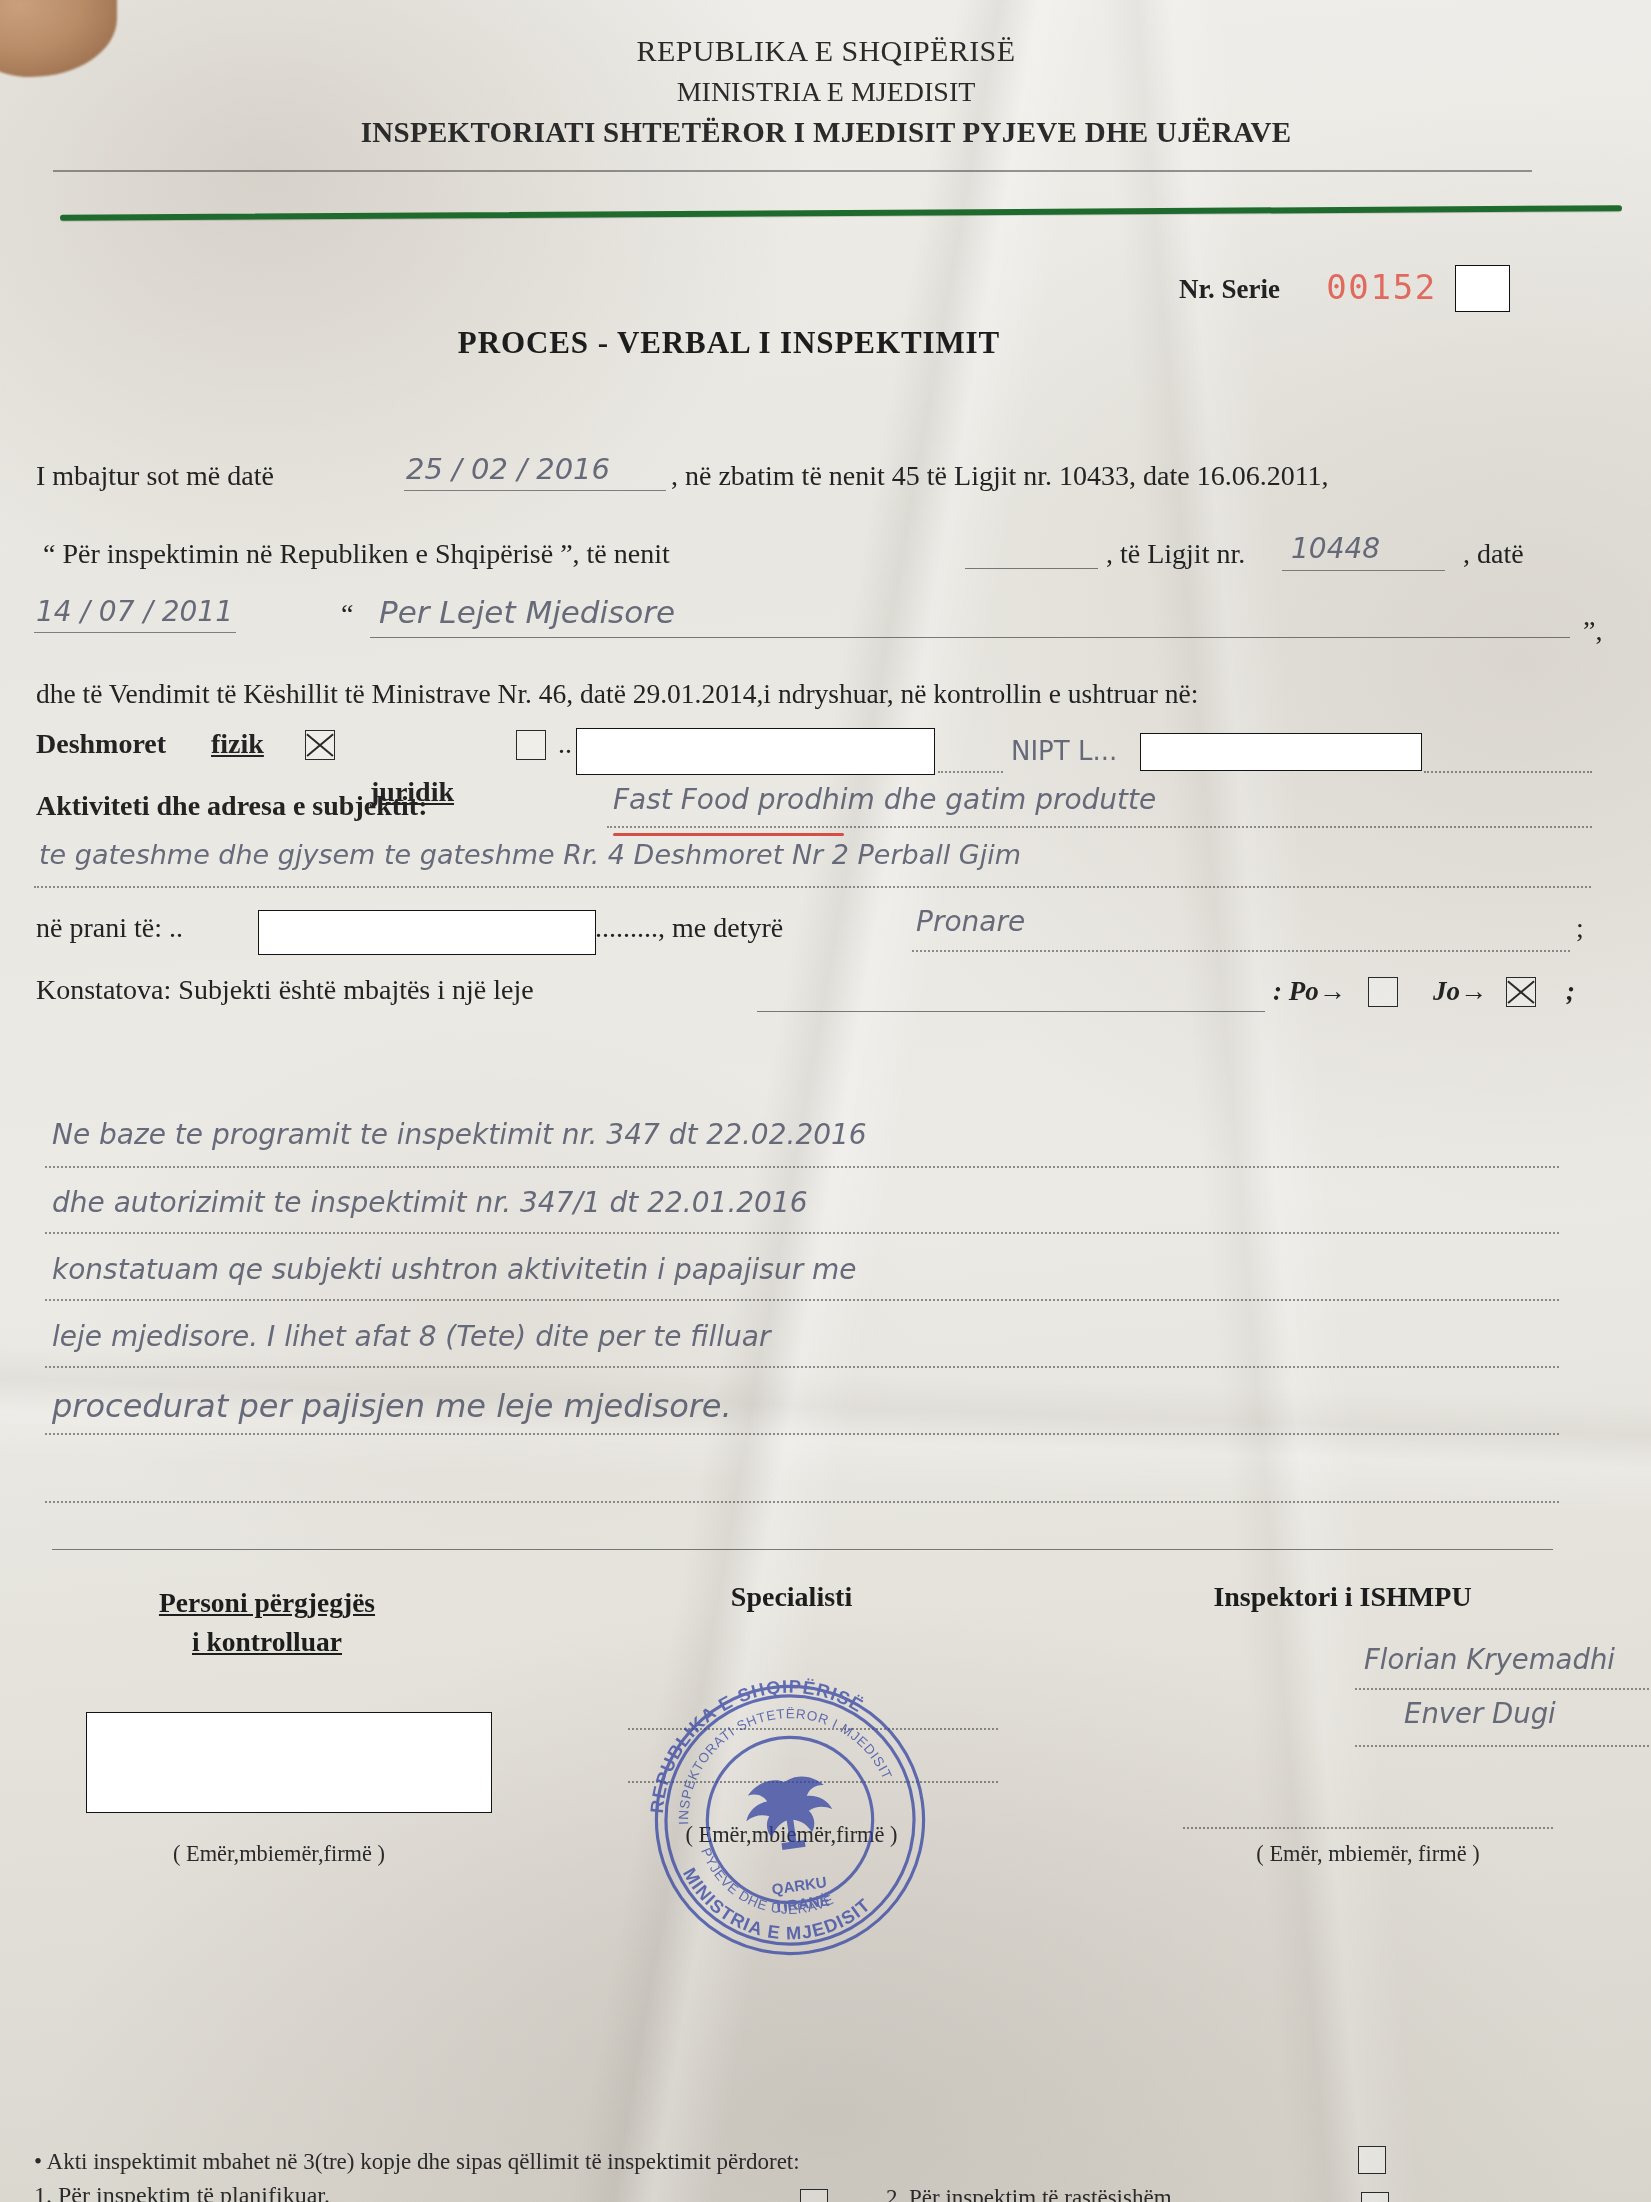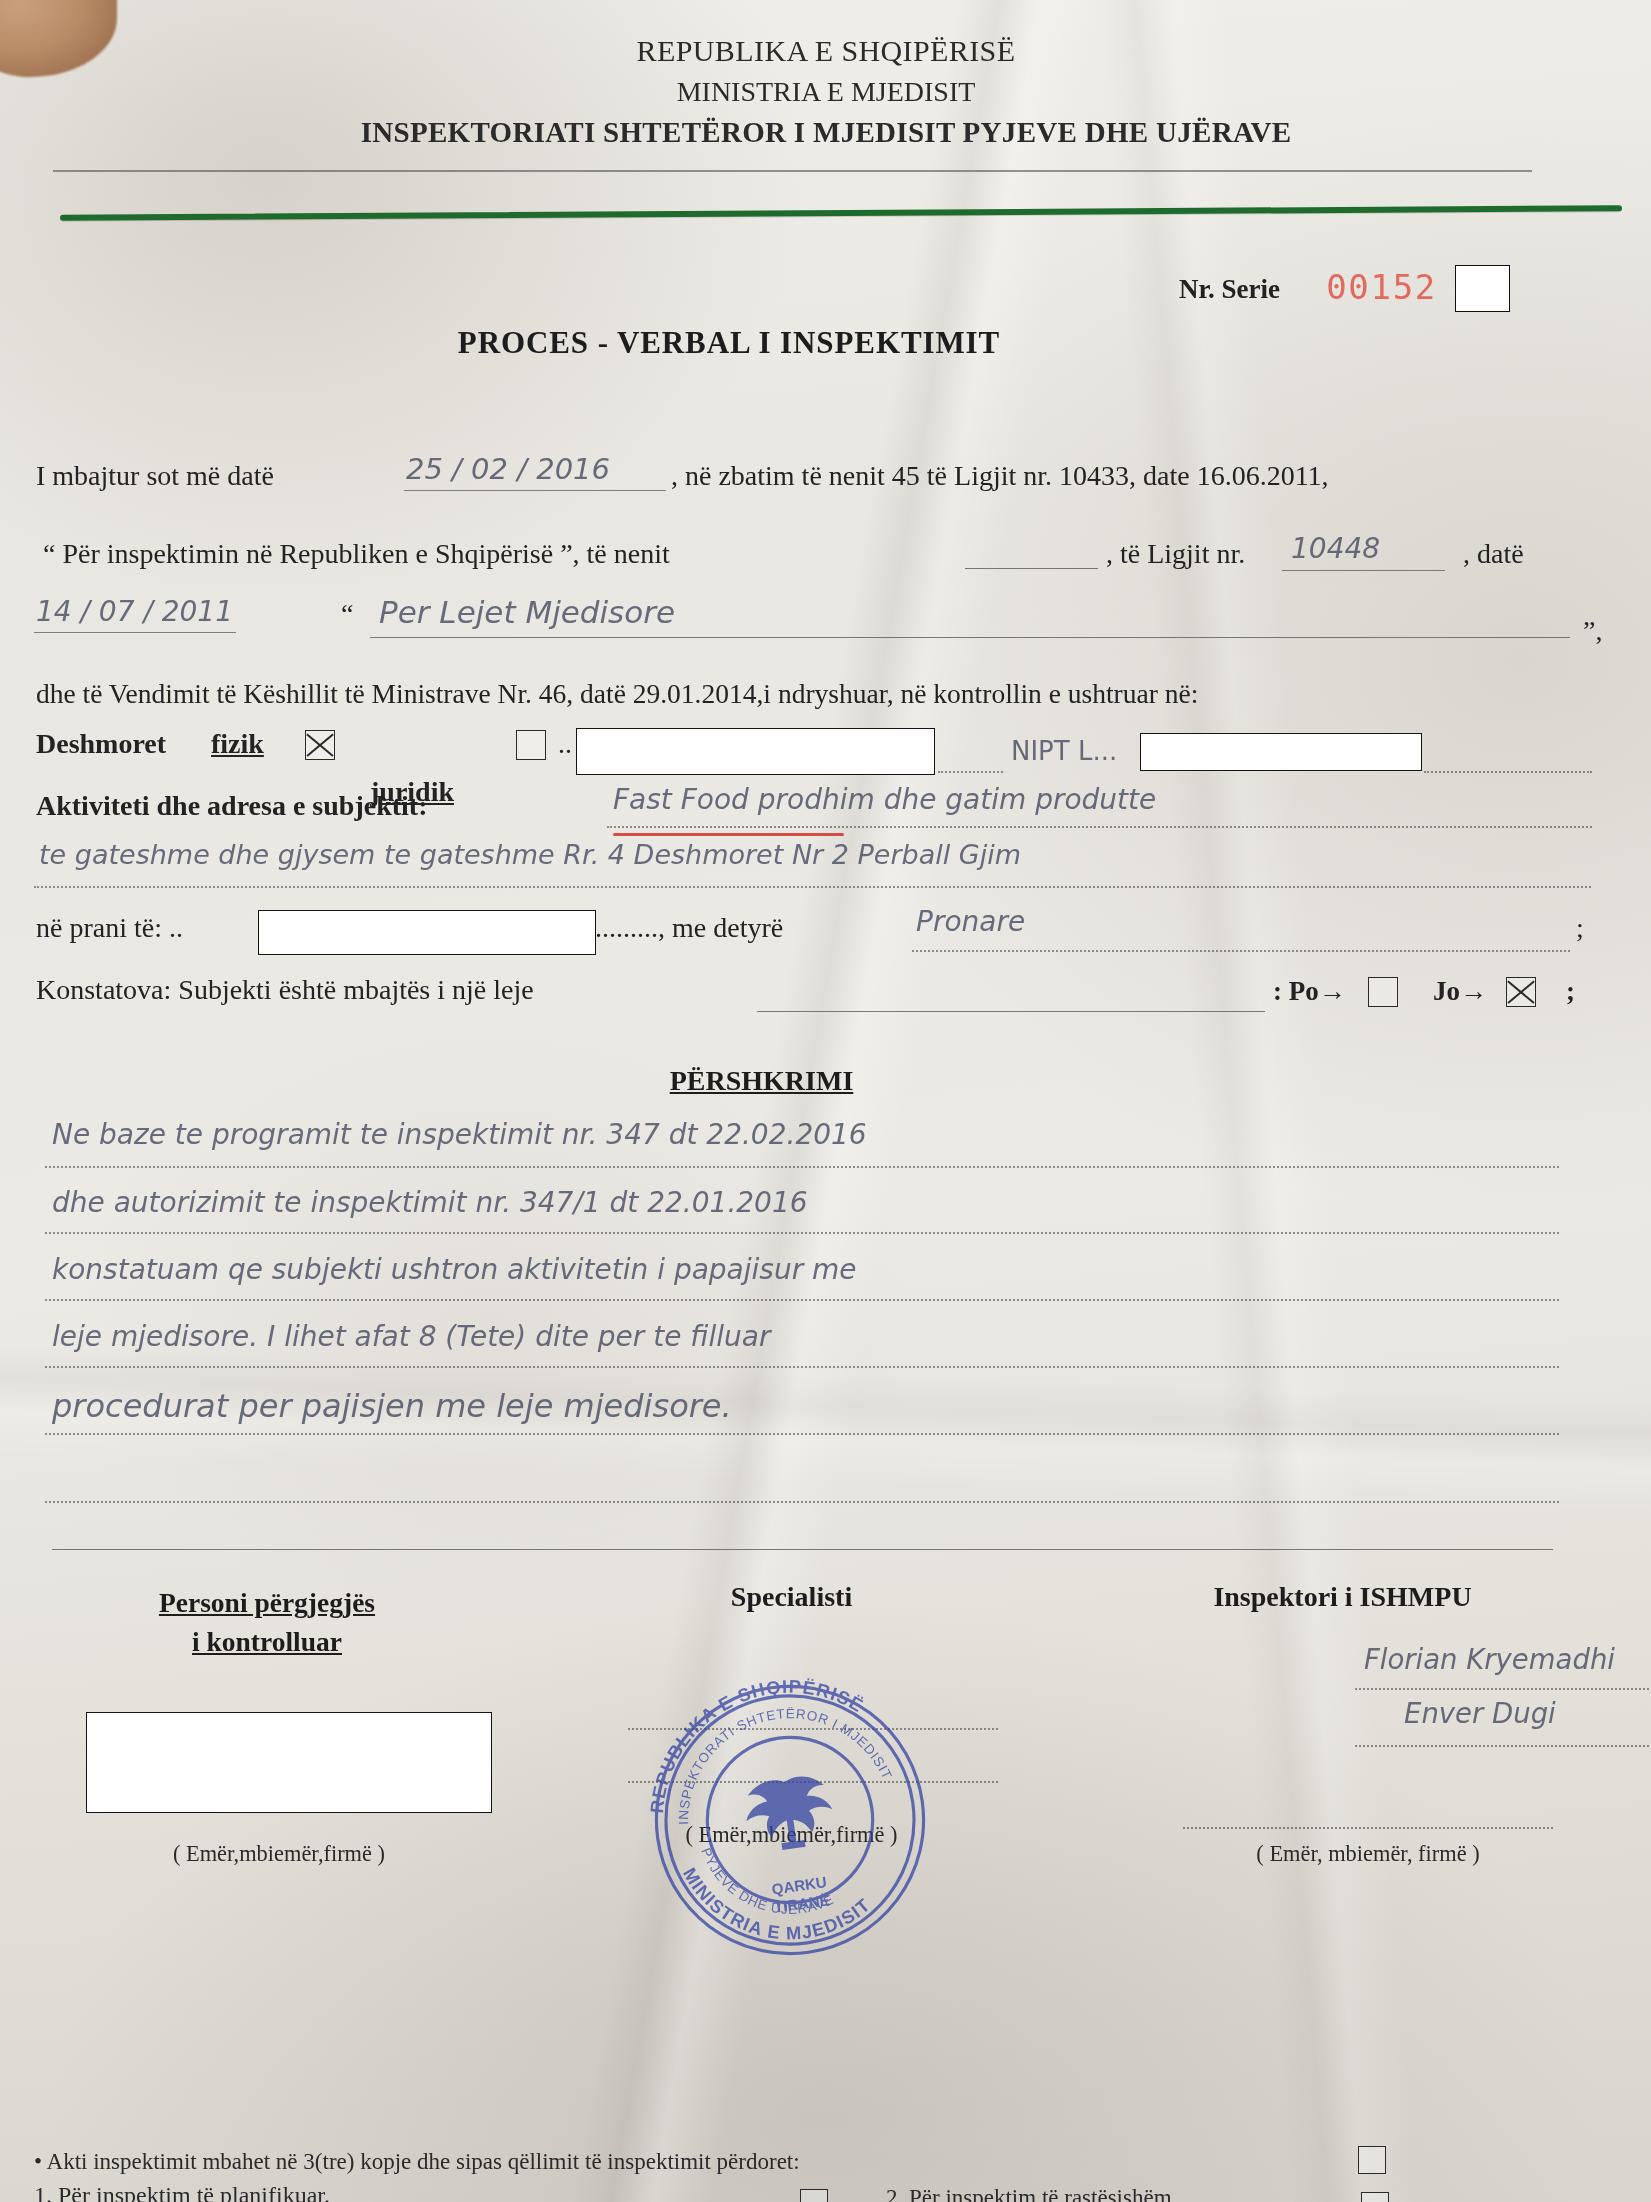--- a/index.html
+++ b/index.html
@@ -106,21 +106,21 @@
     font-size: 31px; font-weight: bold;
     letter-spacing: 0.9px;
     color: #1d1d1d;
     padding-right: 206px;
   }
 
   
   .t { position: absolute; color: #232323; white-space: nowrap; }
   .b { font-weight: bold; }
   .u { text-decoration: underline; }
-  .fs31 { font-size: 27px; }
+  .fs31 { font-size: 27px; font-style: italic; }
   .fs32 { font-size: 27.5px; }
   .fs33 { font-size: 28px; }
 
   
   .hw {
     position: absolute;
     font-family: "DejaVu Sans", sans-serif;
     color: #4a4f63;
     white-space: nowrap;
     opacity: .82;
@@ -304,21 +304,20 @@
   <div class="t fs33" style="left:1576px; top:912px;">;</div>
 
   <div class="t fs33" style="left:36px; top:974px;">Konstatova: Subjekti është mbajtës i një leje</div>
   <div class="solidline" style="left:757px; top:1011px; width:508px;"></div>
   <div class="t fs31 b" style="left:1273px; top:976px;">: Po→</div>
   <div class="cbox" style="left:1368px; top:977px;"></div>
   <div class="t fs31 b" style="left:1433px; top:976px;">Jo→</div>
   <div class="cbox x" style="left:1506px; top:977px;"></div>
   <div class="t fs31 b" style="left:1566px; top:976px;">;</div>
 
-  <div class="section-title" style="top:1065px;">PËRSHKRIMI</div>
 
   <div class="hw hw-i" style="left:52px; top:1118px; font-size:28px;">Ne baze te programit te inspektimit nr. 347 dt 22.02.2016</div>
   <div class="dotline" style="left:45px; top:1166px; width:1514px;"></div>
 
   <div class="hw hw-i" style="left:52px; top:1186px; font-size:28px;">dhe autorizimit te inspektimit nr. 347/1  dt 22.01.2016</div>
   <div class="dotline" style="left:45px; top:1232px; width:1514px;"></div>
 
   <div class="hw hw-i" style="left:52px; top:1253px; font-size:28px;">konstatuam qe subjekti ushtron aktivitetin i papajisur me</div>
   <div class="dotline" style="left:45px; top:1299px; width:1514px;"></div>
 

